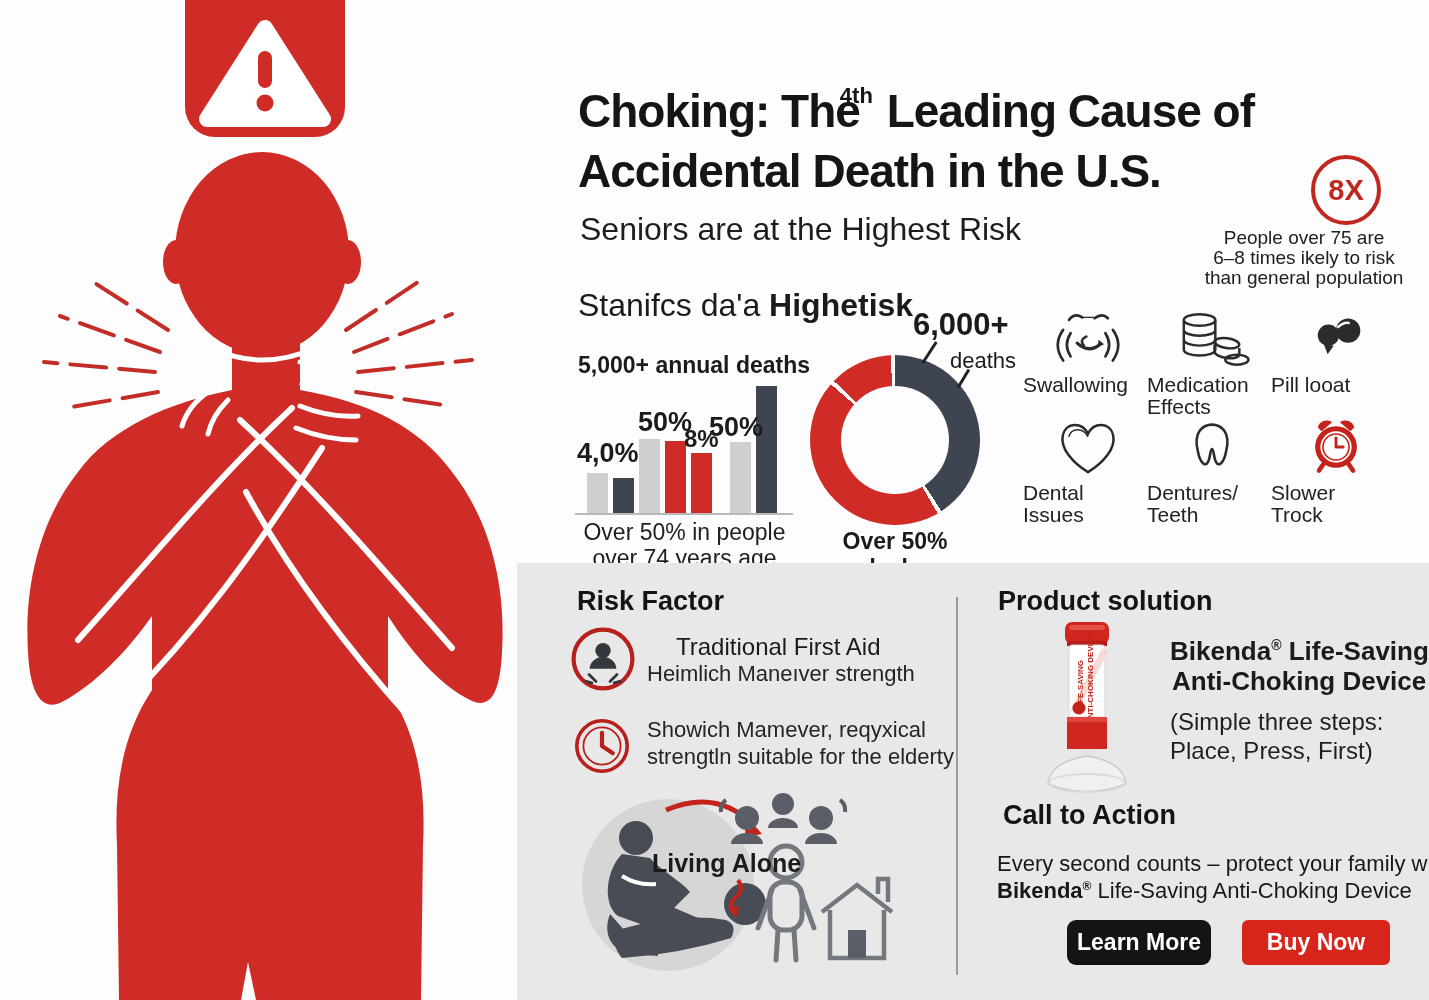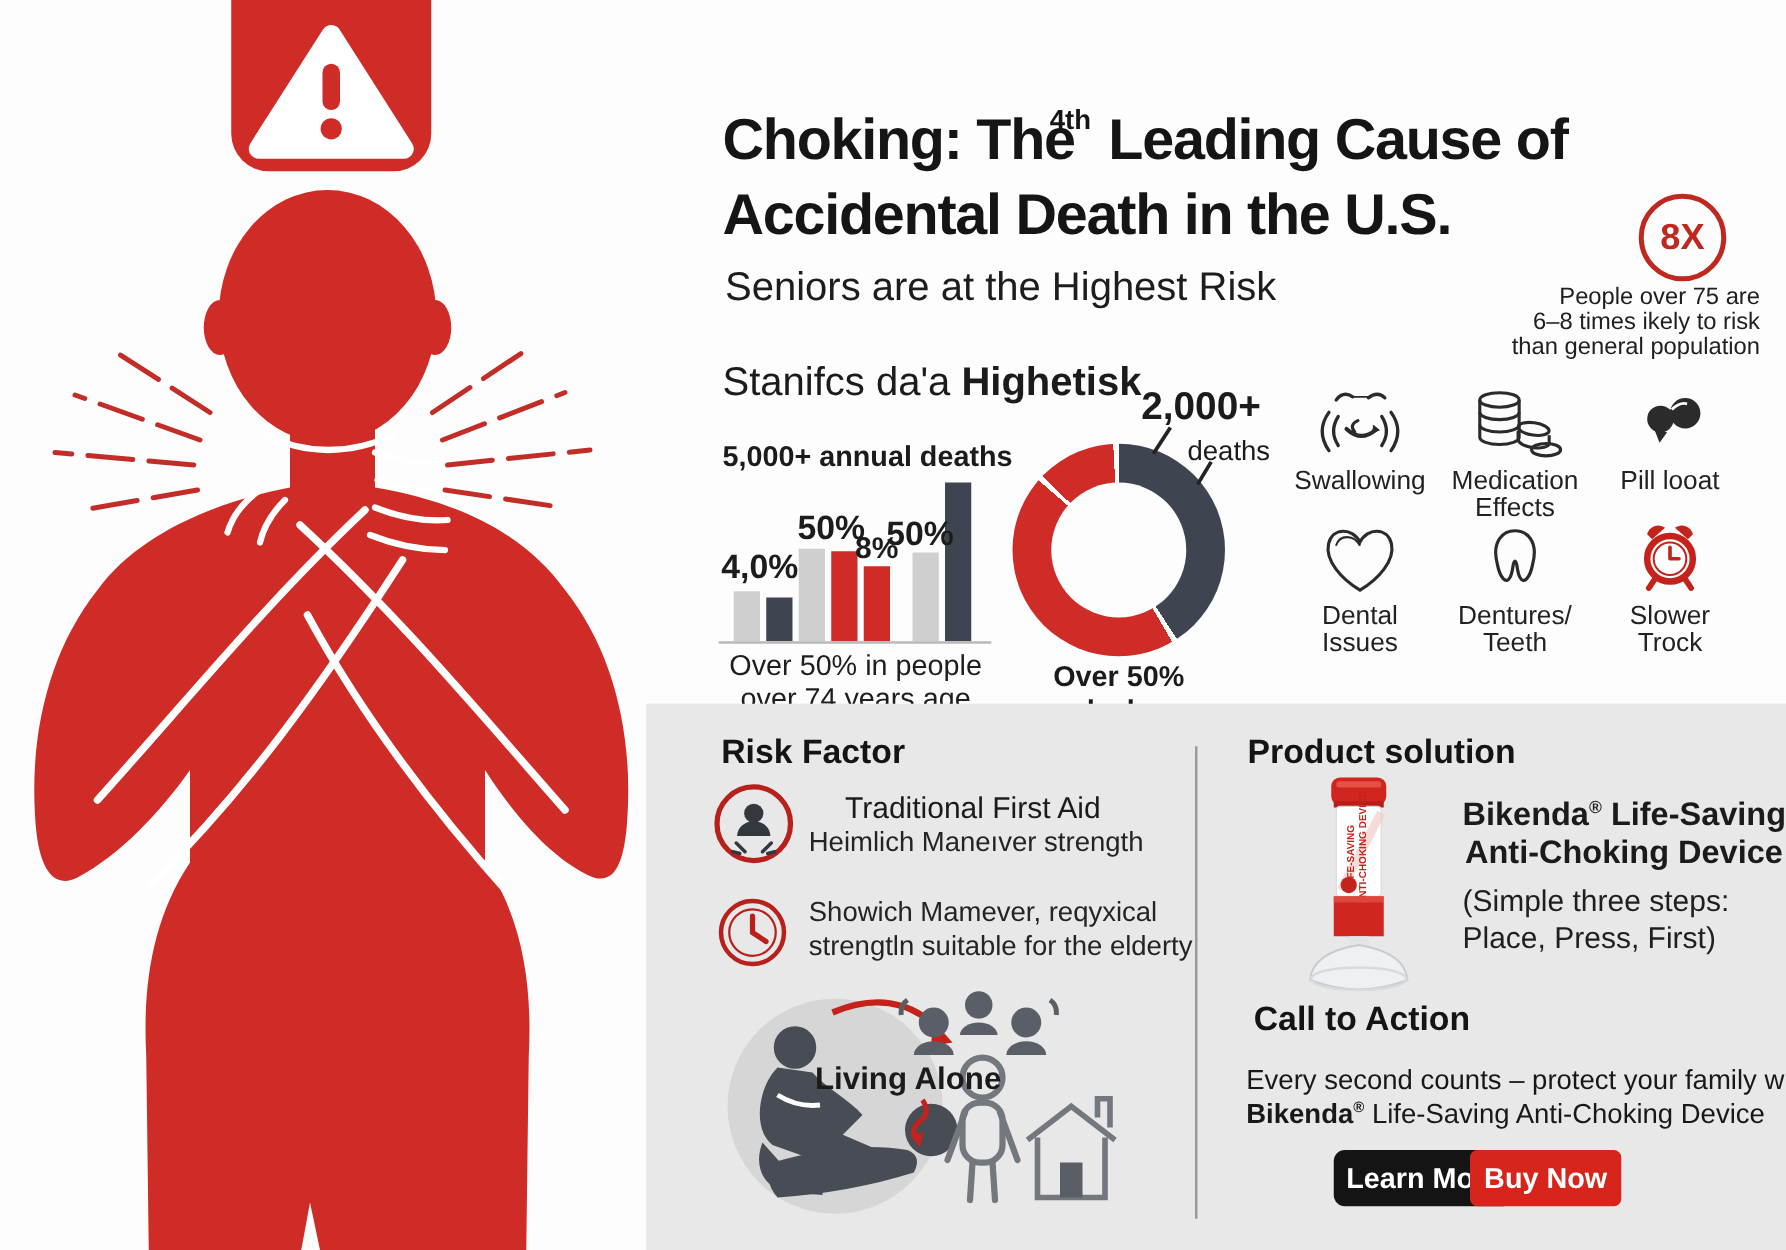--- a/index.html
+++ b/index.html
@@ -8,42 +8,42 @@
   .abs{position:absolute;}
   
   .title{font-size:46px;font-weight:700;letter-spacing:-1px;color:#151515;white-space:nowrap;}
   .title .sup{display:inline-block;position:relative;top:-24px;font-size:22px;font-weight:700;
               margin-left:-20px;margin-right:2px;letter-spacing:0;}
   .subtitle{font-size:32px;font-weight:400;color:#1d1d1d;white-space:nowrap;}
   
   .badge-ring{width:62px;height:62px;border:4px solid #c0281f;border-radius:50%;
               display:flex;align-items:center;justify-content:center;}
   .badge-ring span{font-size:29px;font-weight:700;color:#c0281f;}
-  .badge-text{width:208px;text-align:right;font-size:19px;line-height:20px;color:#202020;}
+  .badge-text{width:208px;text-align:center;font-size:19px;line-height:20px;color:#202020;}
   
   .stats-h{font-size:32px;white-space:nowrap;}
   .stats-h .reg{font-weight:500;} .stats-h .b{font-weight:700;}
   .chart-title{font-size:23px;font-weight:700;white-space:nowrap;}
   .bars{display:flex;align-items:flex-end;gap:5px;height:133px;}
   .bar{width:21px;}
   .bar.light{background:#cfcfcf;} .bar.dark{background:#3f4550;} .bar.red{background:#cf2b27;}
   .bar.gapped{margin-left:13px;}
   .axis{height:2px;background:#b9b9b9;}
   .bar-lbl{font-weight:700;font-size:27px;color:#1c1c1c;white-space:nowrap;}
   .bar-lbl.small{font-size:24px;}
   .chart-cap{width:225px;text-align:center;font-size:23px;line-height:26px;color:#1e1e1e;}
   
   .donut{width:170px;height:170px;border-radius:50%;}
   .donut-hole{position:absolute;left:31px;top:31px;width:108px;height:108px;border-radius:50%;background:#fdfdfd;}
   .ptr{width:3px;background:#222;}
   .donut-val{font-size:31px;font-weight:700;}
   .donut-lbl{font-size:22px;}
   .donut-cap{width:170px;text-align:center;font-size:23px;font-weight:700;}
   
-  .icell{width:130px;text-align:center;}
+  .icell{width:130px;}
   .icell .ic{height:58px;display:flex;align-items:center;justify-content:center;}
   .icell .lb{font-size:21px;line-height:22px;color:#222;margin-top:6px;}
   
   .panel{background:#e8e8e8;}
   .sec-h{font-size:27px;font-weight:700;color:#141414;white-space:nowrap;}
   .rf-title{font-size:24px;font-weight:400;white-space:nowrap;margin-left:29px;}
   .rf-desc{font-size:22px;color:#242424;white-space:nowrap;}
   .la-lbl{font-size:25px;font-weight:700;}
   .divider{width:2px;background:#9b9b9b;}
   
@@ -142,21 +142,21 @@
   <div class="abs bar-lbl small" style="left:684px;top:425px">8%</div>
   <div class="abs bar-lbl" style="left:709px;top:412px">50%</div>
   <div class="abs chart-cap" style="left:572px;top:519px">
     <div>Over 50% in people</div>
     <div>over 74 years age</div>
   </div>
 
   <div class="abs donut" id="donut" style="left: 810px; top: 355px; background: conic-gradient(rgb(63, 69, 80) 0deg, rgb(63, 69, 80) 146.847deg, rgb(253, 253, 253) 146.847deg, rgb(253, 253, 253) 149.847deg, rgb(207, 43, 39) 149.847deg, rgb(207, 43, 39) 311.02deg, rgb(253, 253, 253) 311.02deg, rgb(253, 253, 253) 314.02deg, rgb(207, 43, 39) 314.02deg, rgb(207, 43, 39) 357deg, rgb(253, 253, 253) 357deg, rgb(253, 253, 253) 360deg);">
     <div class="donut-hole"></div>
   </div>
-  <div class="abs donut-val" style="left:913px;top:307px">2,000+</div>
+  <div class="abs donut-val" style="left:913px;top:307px">6,000+</div>
   <div class="abs donut-lbl" style="left:950px;top:348px">deaths</div>
   <div class="abs ptr" style="left:928px;top:340px;height:25px;transform:rotate(33deg)"></div>
   <div class="abs ptr" style="left:962px;top:368px;height:21px;transform:rotate(31deg)"></div>
   <div class="abs donut-cap" style="left:810px;top:528px">Over 50% deahs</div>
 
   <div class="abs icell" style="left:1023px;top:310px">
     <div class="ic">
       <svg width="84" height="58" viewBox="0 0 100 70" fill="none" stroke="#2b2b2b" stroke-width="3.2" stroke-linecap="round">
         <path d="M27,12 q7,-9 16,-3"></path>
           <path d="M58,10 q9,-7 16,0"></path>
@@ -339,15 +339,15 @@
   <div class="abs pname" style="left:1172px;top:666px">Anti-Choking Device</div>
   <div class="abs psteps" style="left:1170px;top:708px">(Simple three steps:</div>
   <div class="abs psteps" style="left:1170px;top:737px">Place, Press, First)</div>
 
   <div class="abs sec-h" style="left:1003px;top:800px">Call to Action</div>
   <div class="abs cta-line" style="left:997px;top:851px">Every second counts – protect your family with</div>
   <div class="abs cta-line" style="left:997px;top:878px">
     <span class="b">Bikenda</span><span class="r">®</span><span> Life-Saving Anti-Choking Device</span>
   </div>
   <div class="abs btn btn-dark" style="left:1067px;top:920px;width:144px;height:45px">Learn More</div>
-  <div class="abs btn btn-red" style="left:1176px;top:920px;width:121px;height:45px">Buy Now</div>
+  <div class="abs btn btn-red" style="left:1242px;top:920px;width:148px;height:45px">Buy Now</div>
 
 </div>
 
 </body></html>

